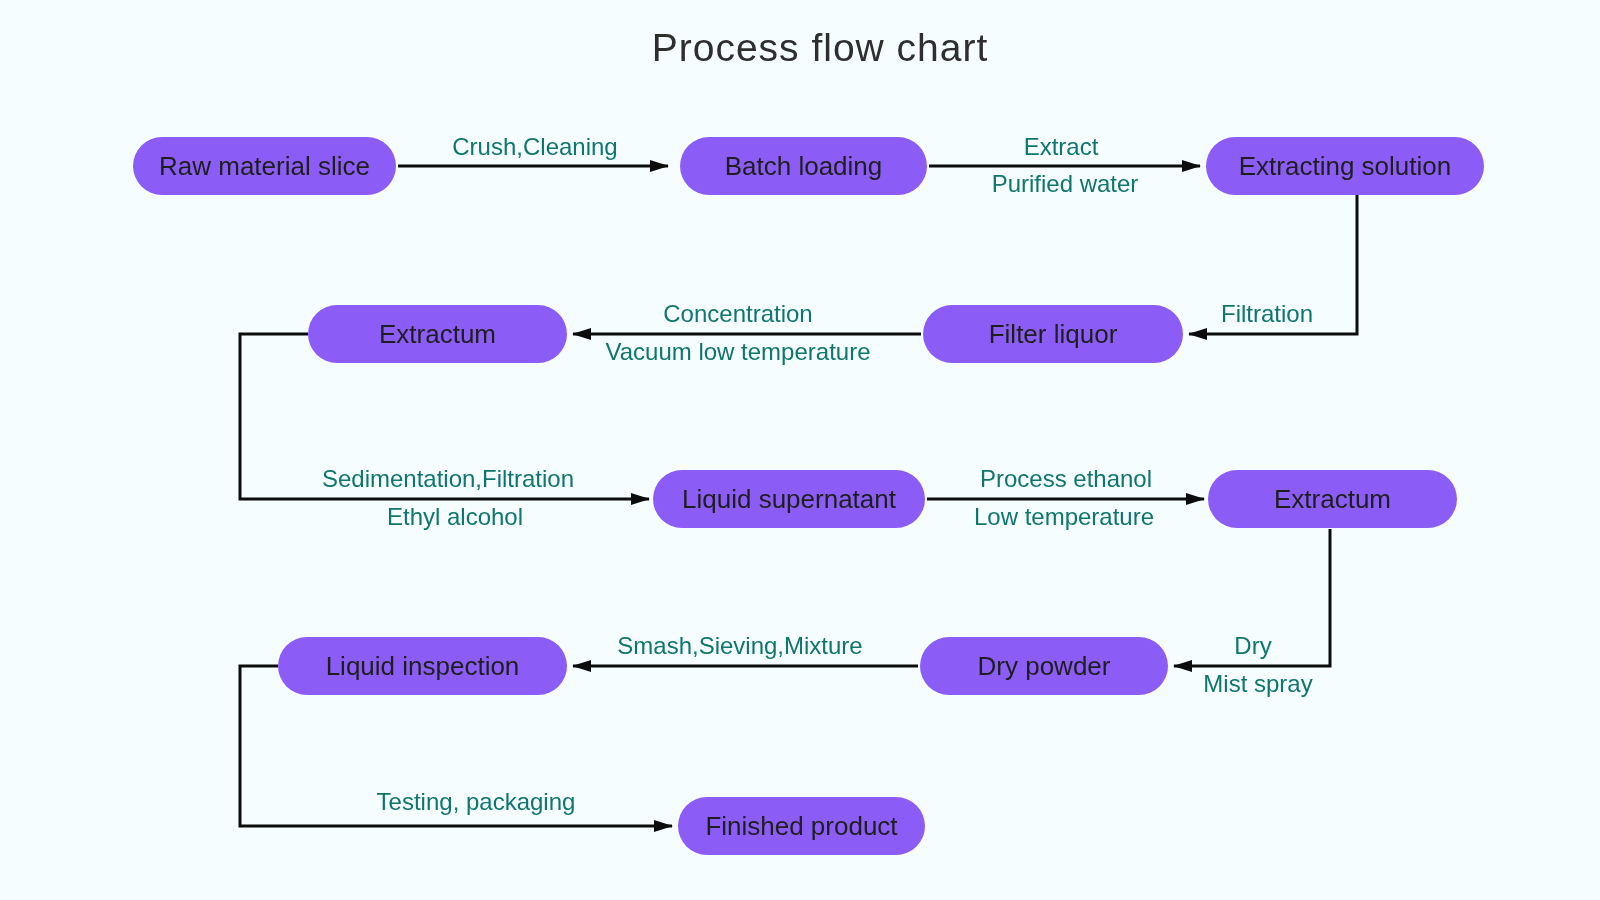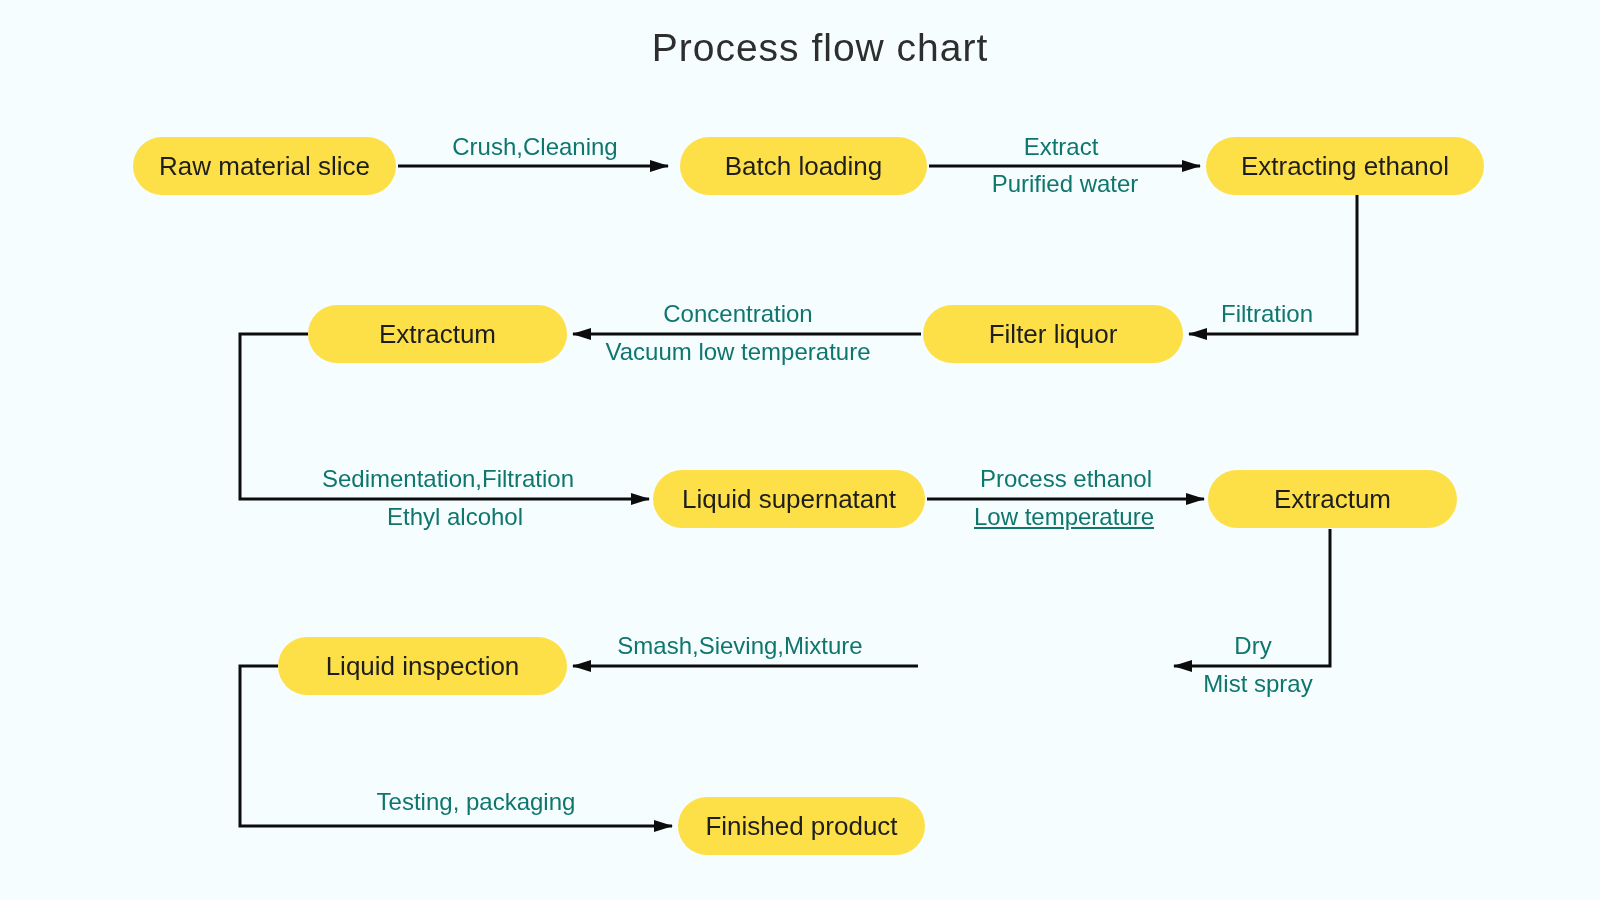--- a/index.html
+++ b/index.html
@@ -13,21 +13,21 @@
   .title {
     position:absolute; top:26px; left:0; width:100%;
     text-align:center;
     font-size:39px; font-weight:300; letter-spacing:1px;
     color:#2e2e2e;
   }
   svg.edge-layer { position:absolute; left:0; top:0; }
   .edge { stroke:#0c0c0c; stroke-width:3; fill:none; }
   .node {
     position:absolute; height:58px;
-    background:#fde047;
+    background:#8b5cf6;
     border-radius:29px;
     display:flex; align-items:center; justify-content:center;
     font-size:26px; font-weight:300; color:#1e1e1e;
     white-space:nowrap;
     text-align:center;
   }
   .elabel {
     position:absolute; transform:translateX(-50%);
     white-space:nowrap;
     font-size:24px; font-weight:300; color:#0f766e;
@@ -52,43 +52,44 @@
     <path class="edge" d="M901 334 H553" marker-end="url(#arrow)"></path>
     <path class="edge" d="M288 334 H220 V499 H629" marker-end="url(#arrow)"></path>
     <path class="edge" d="M907 499 H1184" marker-end="url(#arrow)"></path>
     <path class="edge" d="M1310 529 V666 H1154" marker-end="url(#arrow)"></path>
     <path class="edge" d="M898 666 H553" marker-end="url(#arrow)"></path>
     <path class="edge" d="M258 666 H220 V826 H652" marker-end="url(#arrow)"></path>
   </svg>
 
   <div class="node" style="left:113px;  top:137px; width:263px;">Raw material slice</div>
   <div class="node" style="left:660px;  top:137px; width:247px;">Batch loading</div>
-  <div class="node" style="left:1186px; top:137px; width:278px;">Extracting ethanol</div>
+  <div class="node" style="left:1186px; top:137px; width:278px;">Extracting solution</div>
   <div class="node" style="left:288px;  top:305px; width:259px;">Extractum</div>
   <div class="node" style="left:903px;  top:305px; width:260px;">Filter liquor</div>
   <div class="node" style="left:633px;  top:470px; width:272px;">Liquid supernatant</div>
   <div class="node" style="left:1188px; top:470px; width:249px;">Extractum</div>
   <div class="node" style="left:258px;  top:637px; width:289px;">Liquid inspection</div>
+  <div class="node" style="left:900px;  top:637px; width:248px;">Dry powder</div>
   <div class="node" style="left:658px;  top:797px; width:247px;">Finished product</div>
 
   <div class="elabel" style="left:515px;  top:133px;">Crush,Cleaning</div>
 
   <div class="elabel" style="left:1041px; top:133px;">Extract</div>
   <div class="elabel" style="left:1045px; top:170px;">Purified water</div>
 
   <div class="elabel" style="left:1247px; top:300px;">Filtration</div>
 
   <div class="elabel" style="left:718px;  top:300px;">Concentration</div>
   <div class="elabel" style="left:718px;  top:338px;">Vacuum low temperature</div>
 
   <div class="elabel" style="left:428px;  top:465px;">Sedimentation,Filtration</div>
   <div class="elabel" style="left:435px;  top:503px;">Ethyl alcohol</div>
 
   <div class="elabel" style="left:1046px; top:465px;">Process ethanol</div>
-  <div class="elabel" style="left:1044px; top:503px;text-decoration:underline;">Low temperature</div>
+  <div class="elabel" style="left:1044px; top:503px;">Low temperature</div>
 
   <div class="elabel" style="left:1233px; top:632px;">Dry</div>
   <div class="elabel" style="left:1238px; top:670px;">Mist spray</div>
 
   <div class="elabel" style="left:720px;  top:632px;">Smash,Sieving,Mixture</div>
 
   <div class="elabel" style="left:456px;  top:788px;">Testing, packaging</div>
 
 </div>
 

